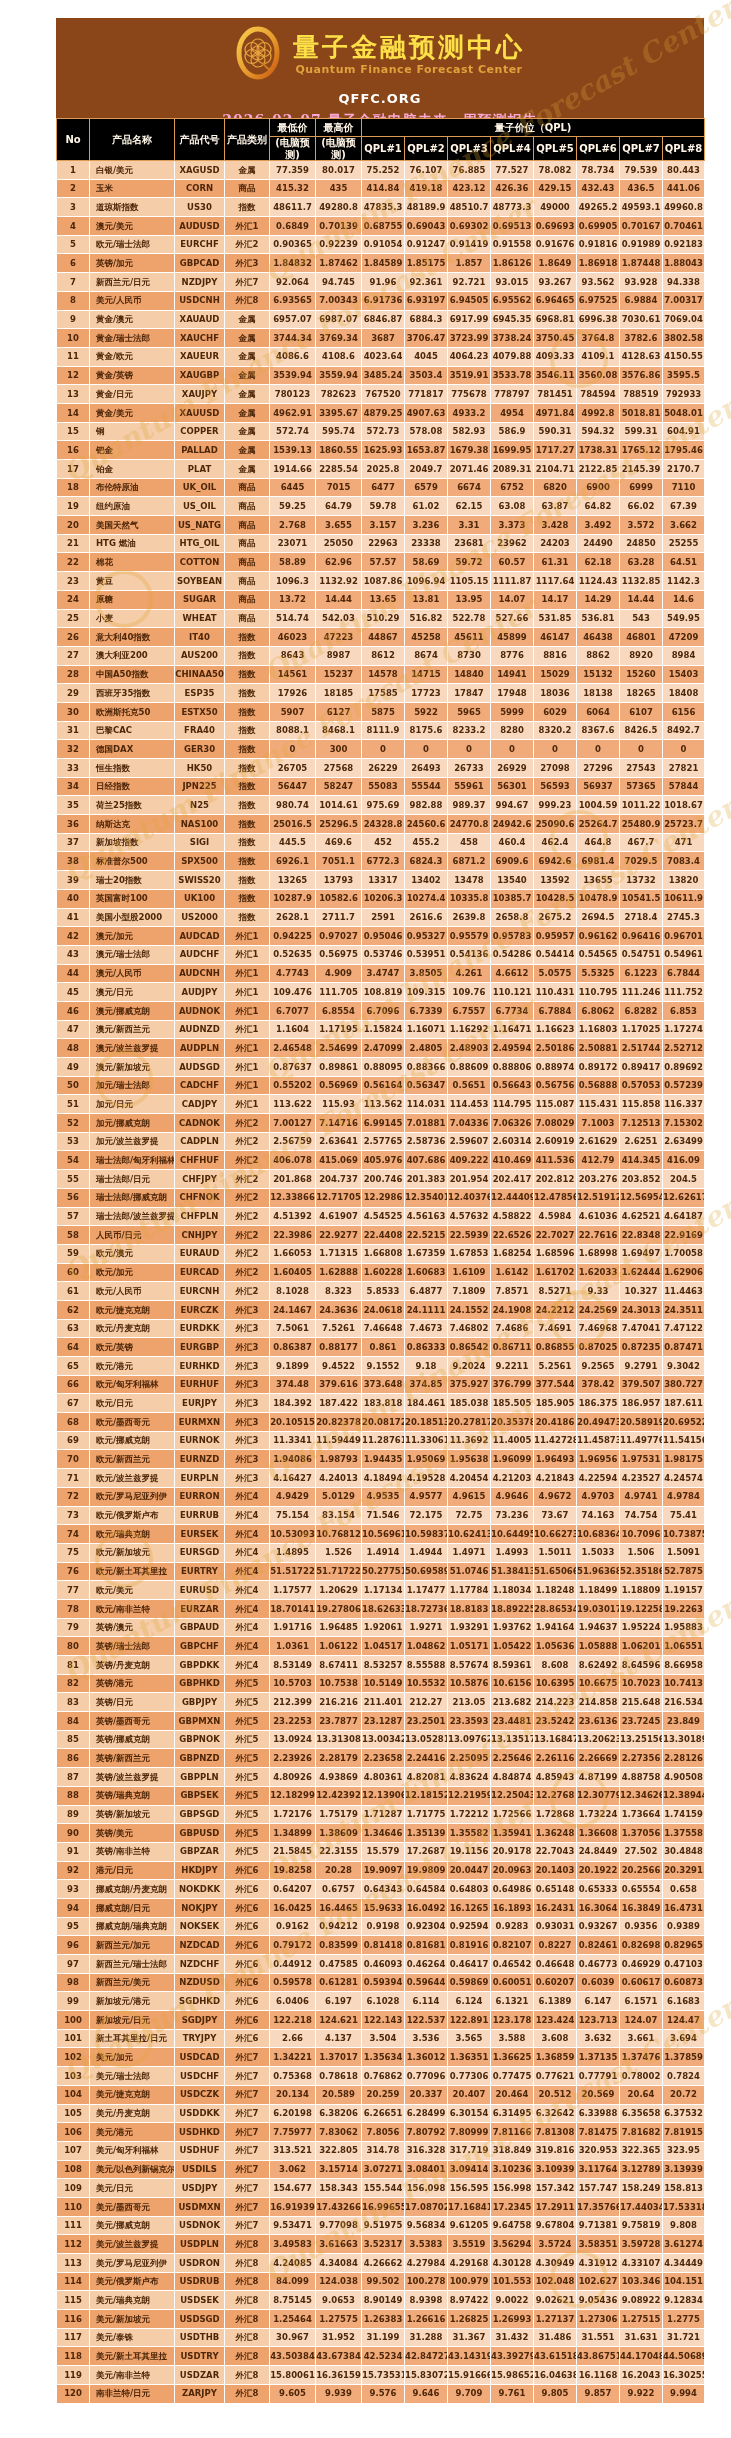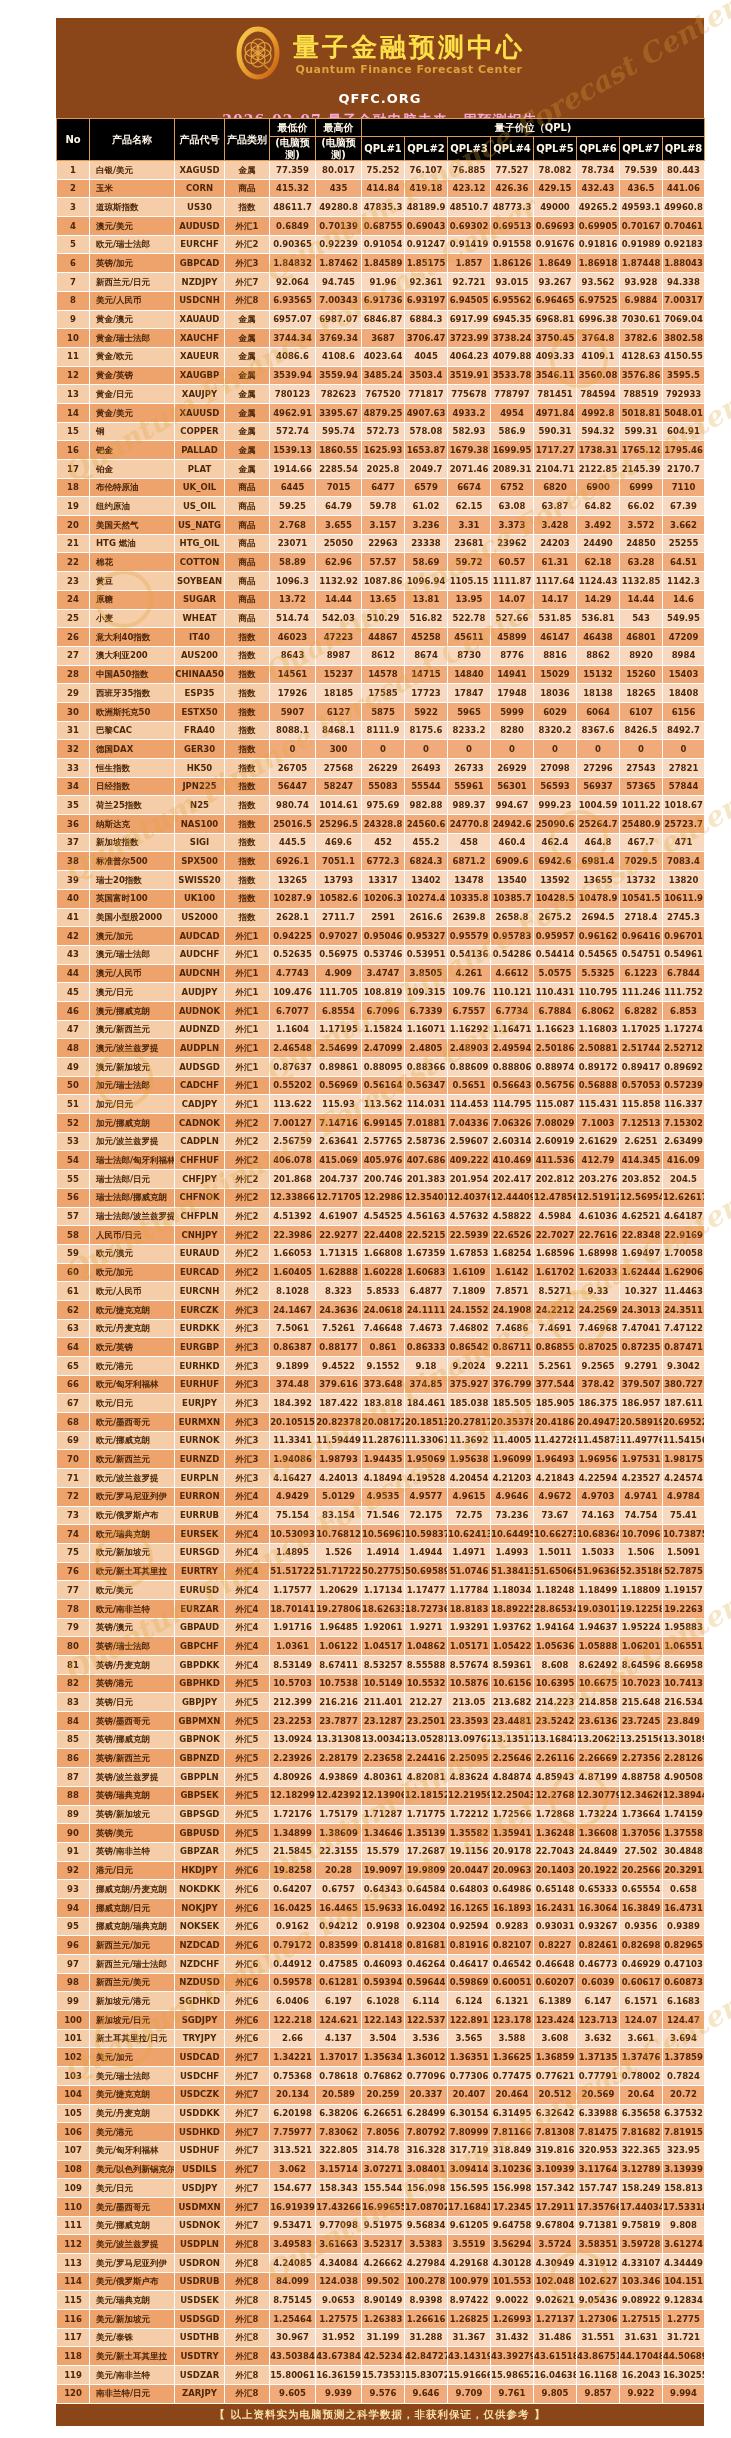--- a/index.html
+++ b/index.html
@@ -2061,21 +2061,20 @@
             <td>9.709</td>
             <td>9.761</td>
             <td>9.805</td>
             <td>9.857</td>
             <td>9.922</td>
             <td>9.994</td>
           </tr>
         </tbody>
     </table>
 
-    <div class="footnote">【 以上资料实为电脑预测之科学数据，非获利保证，仅供参考 】</div>
   </div>
 
   <div class="wm-layer">
       <span class="wm-text" style="color: rgba(224, 164, 56, 0.28); left: 260px; top: 260px;">Quantum Finance Forecast Center</span>
       <span class="wm-text" style="color: rgba(224, 164, 56, 0.28); left: 60px; top: 460px;">Quantum Finance Forecast Center</span>
       <span class="wm-text" style="color: rgba(224, 164, 56, 0.28); left: 260px; top: 660px;">Quantum Finance Forecast Center</span>
       <span class="wm-text" style="color: rgba(224, 164, 56, 0.28); left: 60px; top: 860px;">Quantum Finance Forecast Center</span>
       <span class="wm-text" style="color: rgba(224, 164, 56, 0.28); left: 260px; top: 1060px;">Quantum Finance Forecast Center</span>
       <span class="wm-text" style="color: rgba(224, 164, 56, 0.28); left: 60px; top: 1260px;">Quantum Finance Forecast Center</span>
       <span class="wm-text" style="color: rgba(224, 164, 56, 0.28); left: 260px; top: 1460px;">Quantum Finance Forecast Center</span>

